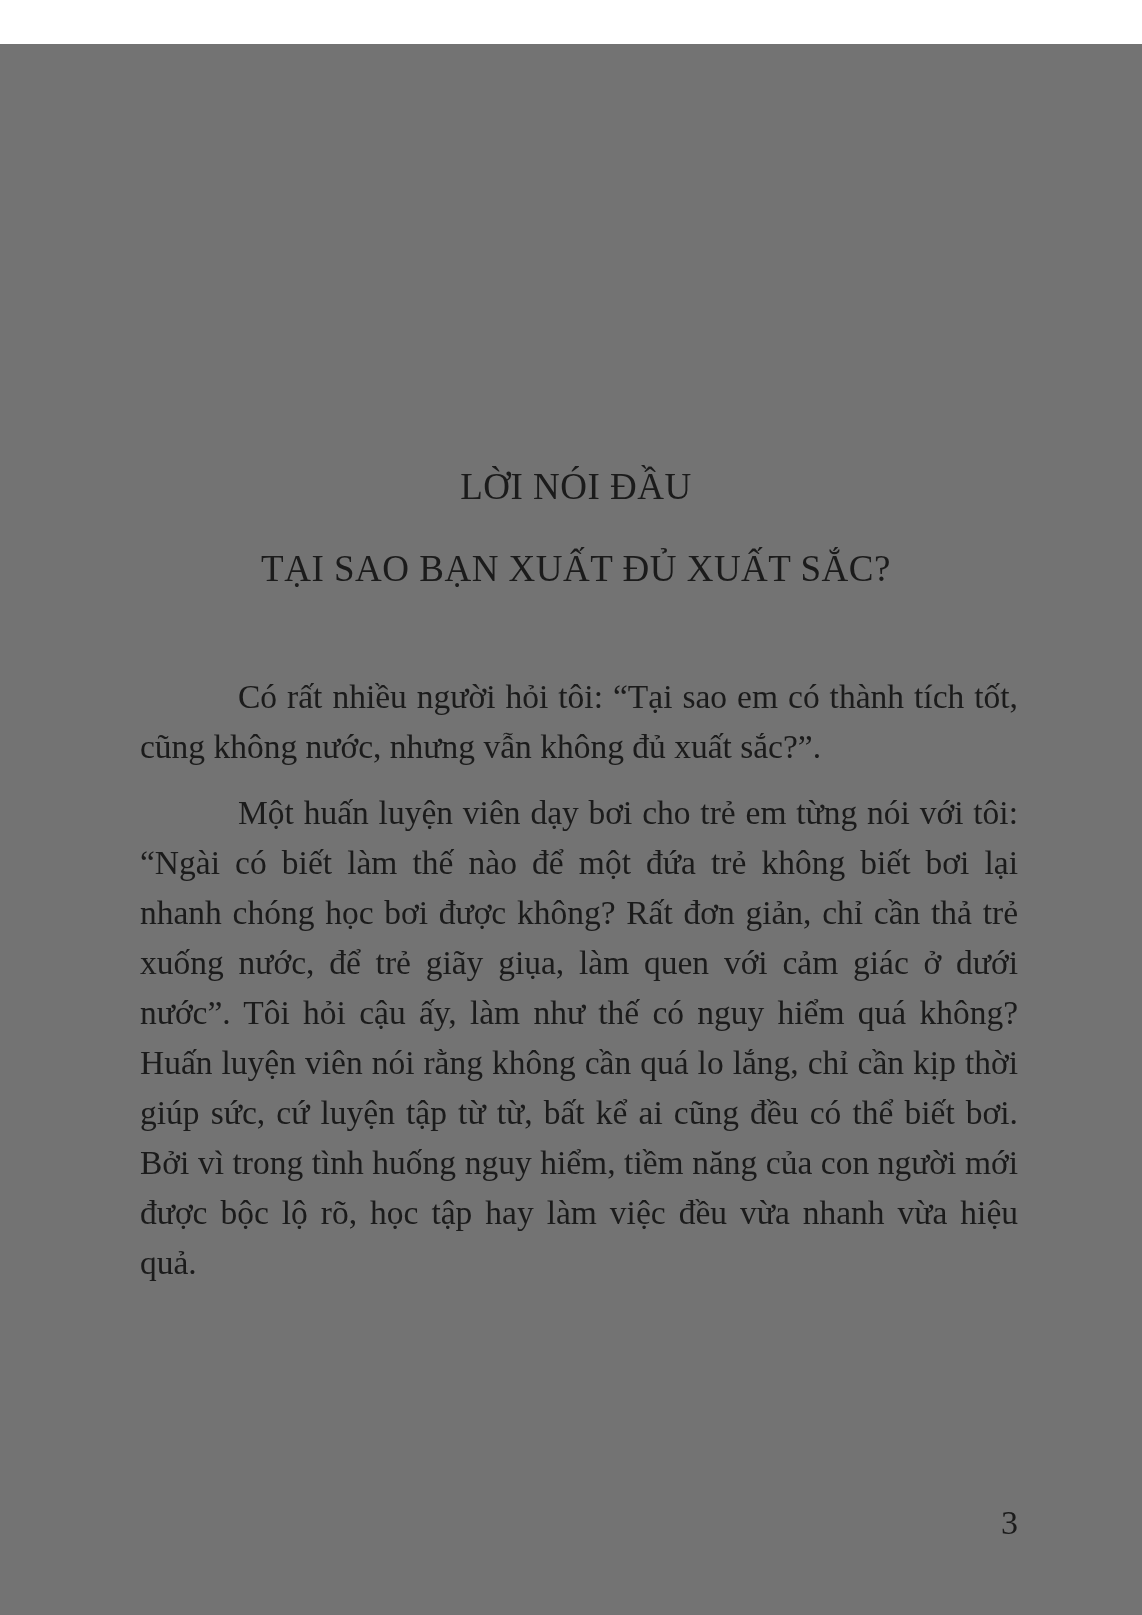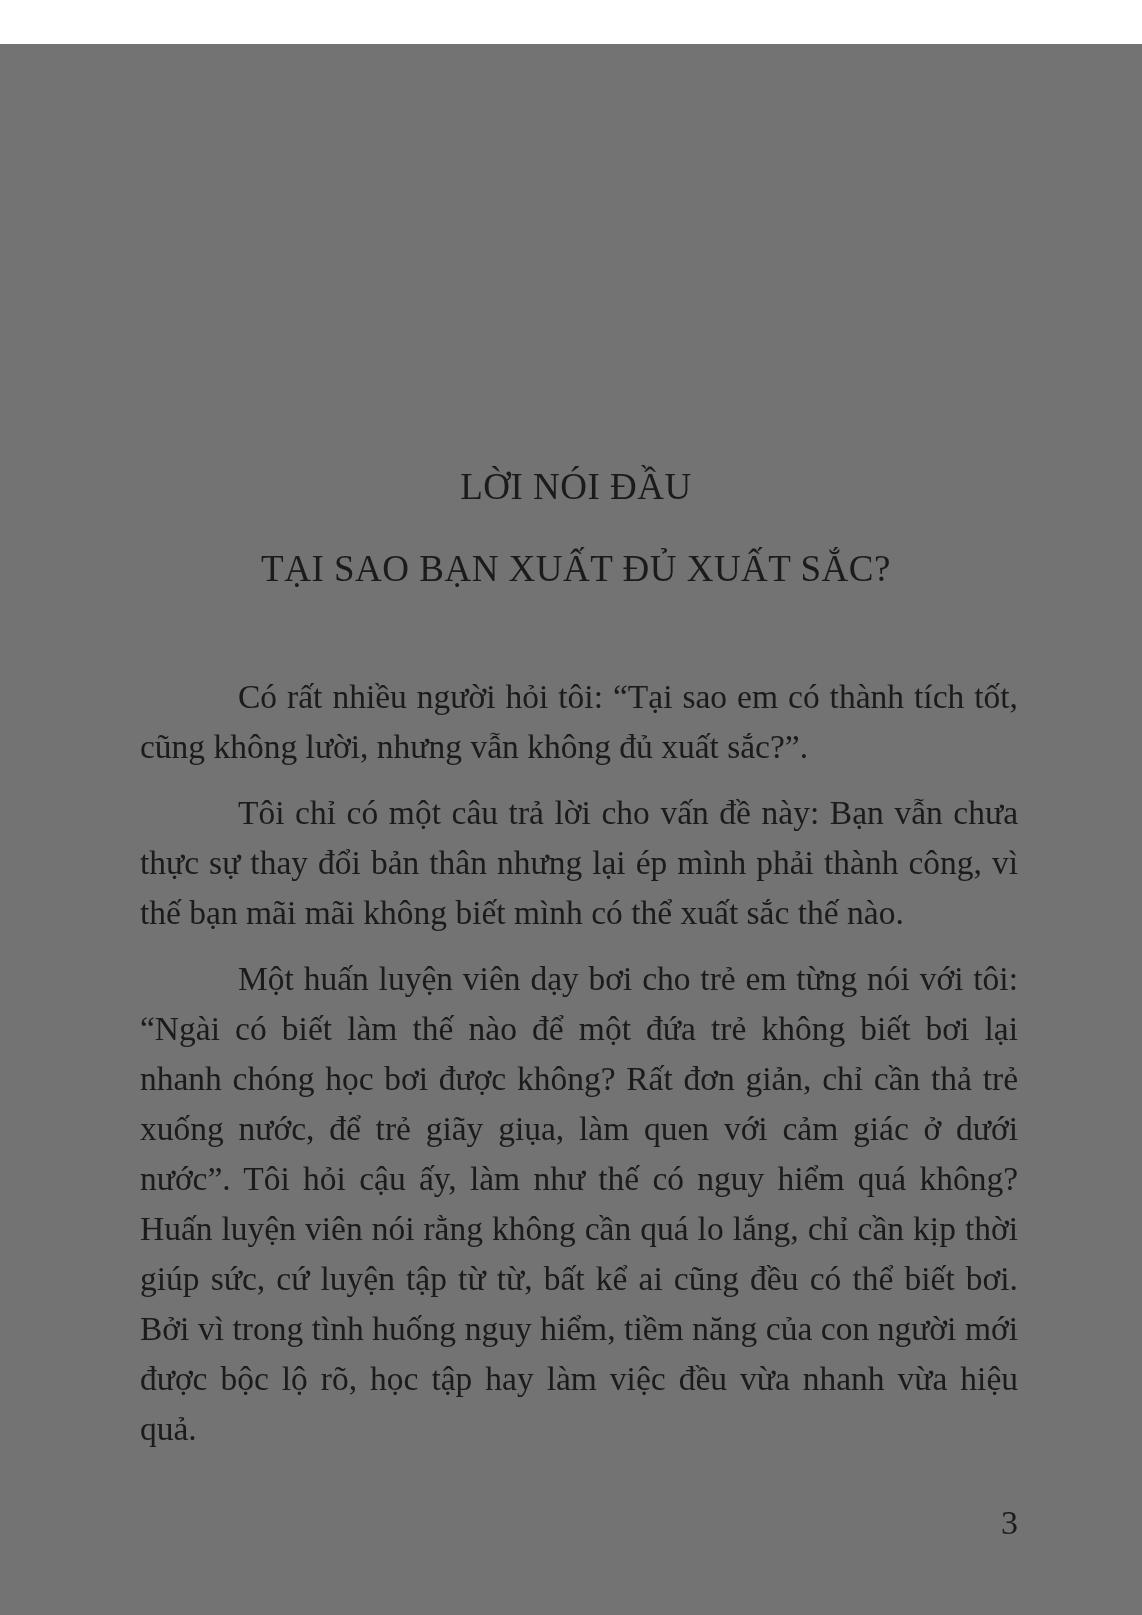--- a/index.html
+++ b/index.html
@@ -64,20 +64,19 @@
 <body>
 
 <div class="page">
 
   <header class="heading">
     <h1 class="title">LỜI NÓI ĐẦU</h1>
     <h2 class="subtitle">TẠI SAO BẠN XUẤT ĐỦ XUẤT SẮC?</h2>
   </header>
 
   <main class="content">
-    <p>Có rất nhiều người hỏi tôi: “Tại sao em có thành tích tốt, cũng không lười, nhưng vẫn không đủ xuất sắc?”.</p>
-    <p>Tôi chỉ có một câu trả lời cho vấn đề này: Bạn vẫn chưa thực sự thay đổi bản thân nhưng lại ép mình phải thành công, vì thế bạn mãi mãi không biết mình có thể xuất sắc thế nào.</p>
+    <p>Có rất nhiều người hỏi tôi: “Tại sao em có thành tích tốt, cũng không nước, nhưng vẫn không đủ xuất sắc?”.</p>
     <p>Một huấn luyện viên dạy bơi cho trẻ em từng nói với tôi: “Ngài có biết làm thế nào để một đứa trẻ không biết bơi lại nhanh chóng học bơi được không? Rất đơn giản, chỉ cần thả trẻ xuống nước, để trẻ giãy giụa, làm quen với cảm giác ở dưới nước”. Tôi hỏi cậu ấy, làm như thế có nguy hiểm quá không? Huấn luyện viên nói rằng không cần quá lo lắng, chỉ cần kịp thời giúp sức, cứ luyện tập từ từ, bất kể ai cũng đều có thể biết bơi. Bởi vì trong tình huống nguy hiểm, tiềm năng của con người mới được bộc lộ rõ, học tập hay làm việc đều vừa nhanh vừa hiệu quả.</p>
   </main>
 
   <footer class="page-number">3</footer>
 
 </div>
 
 </body></html>

